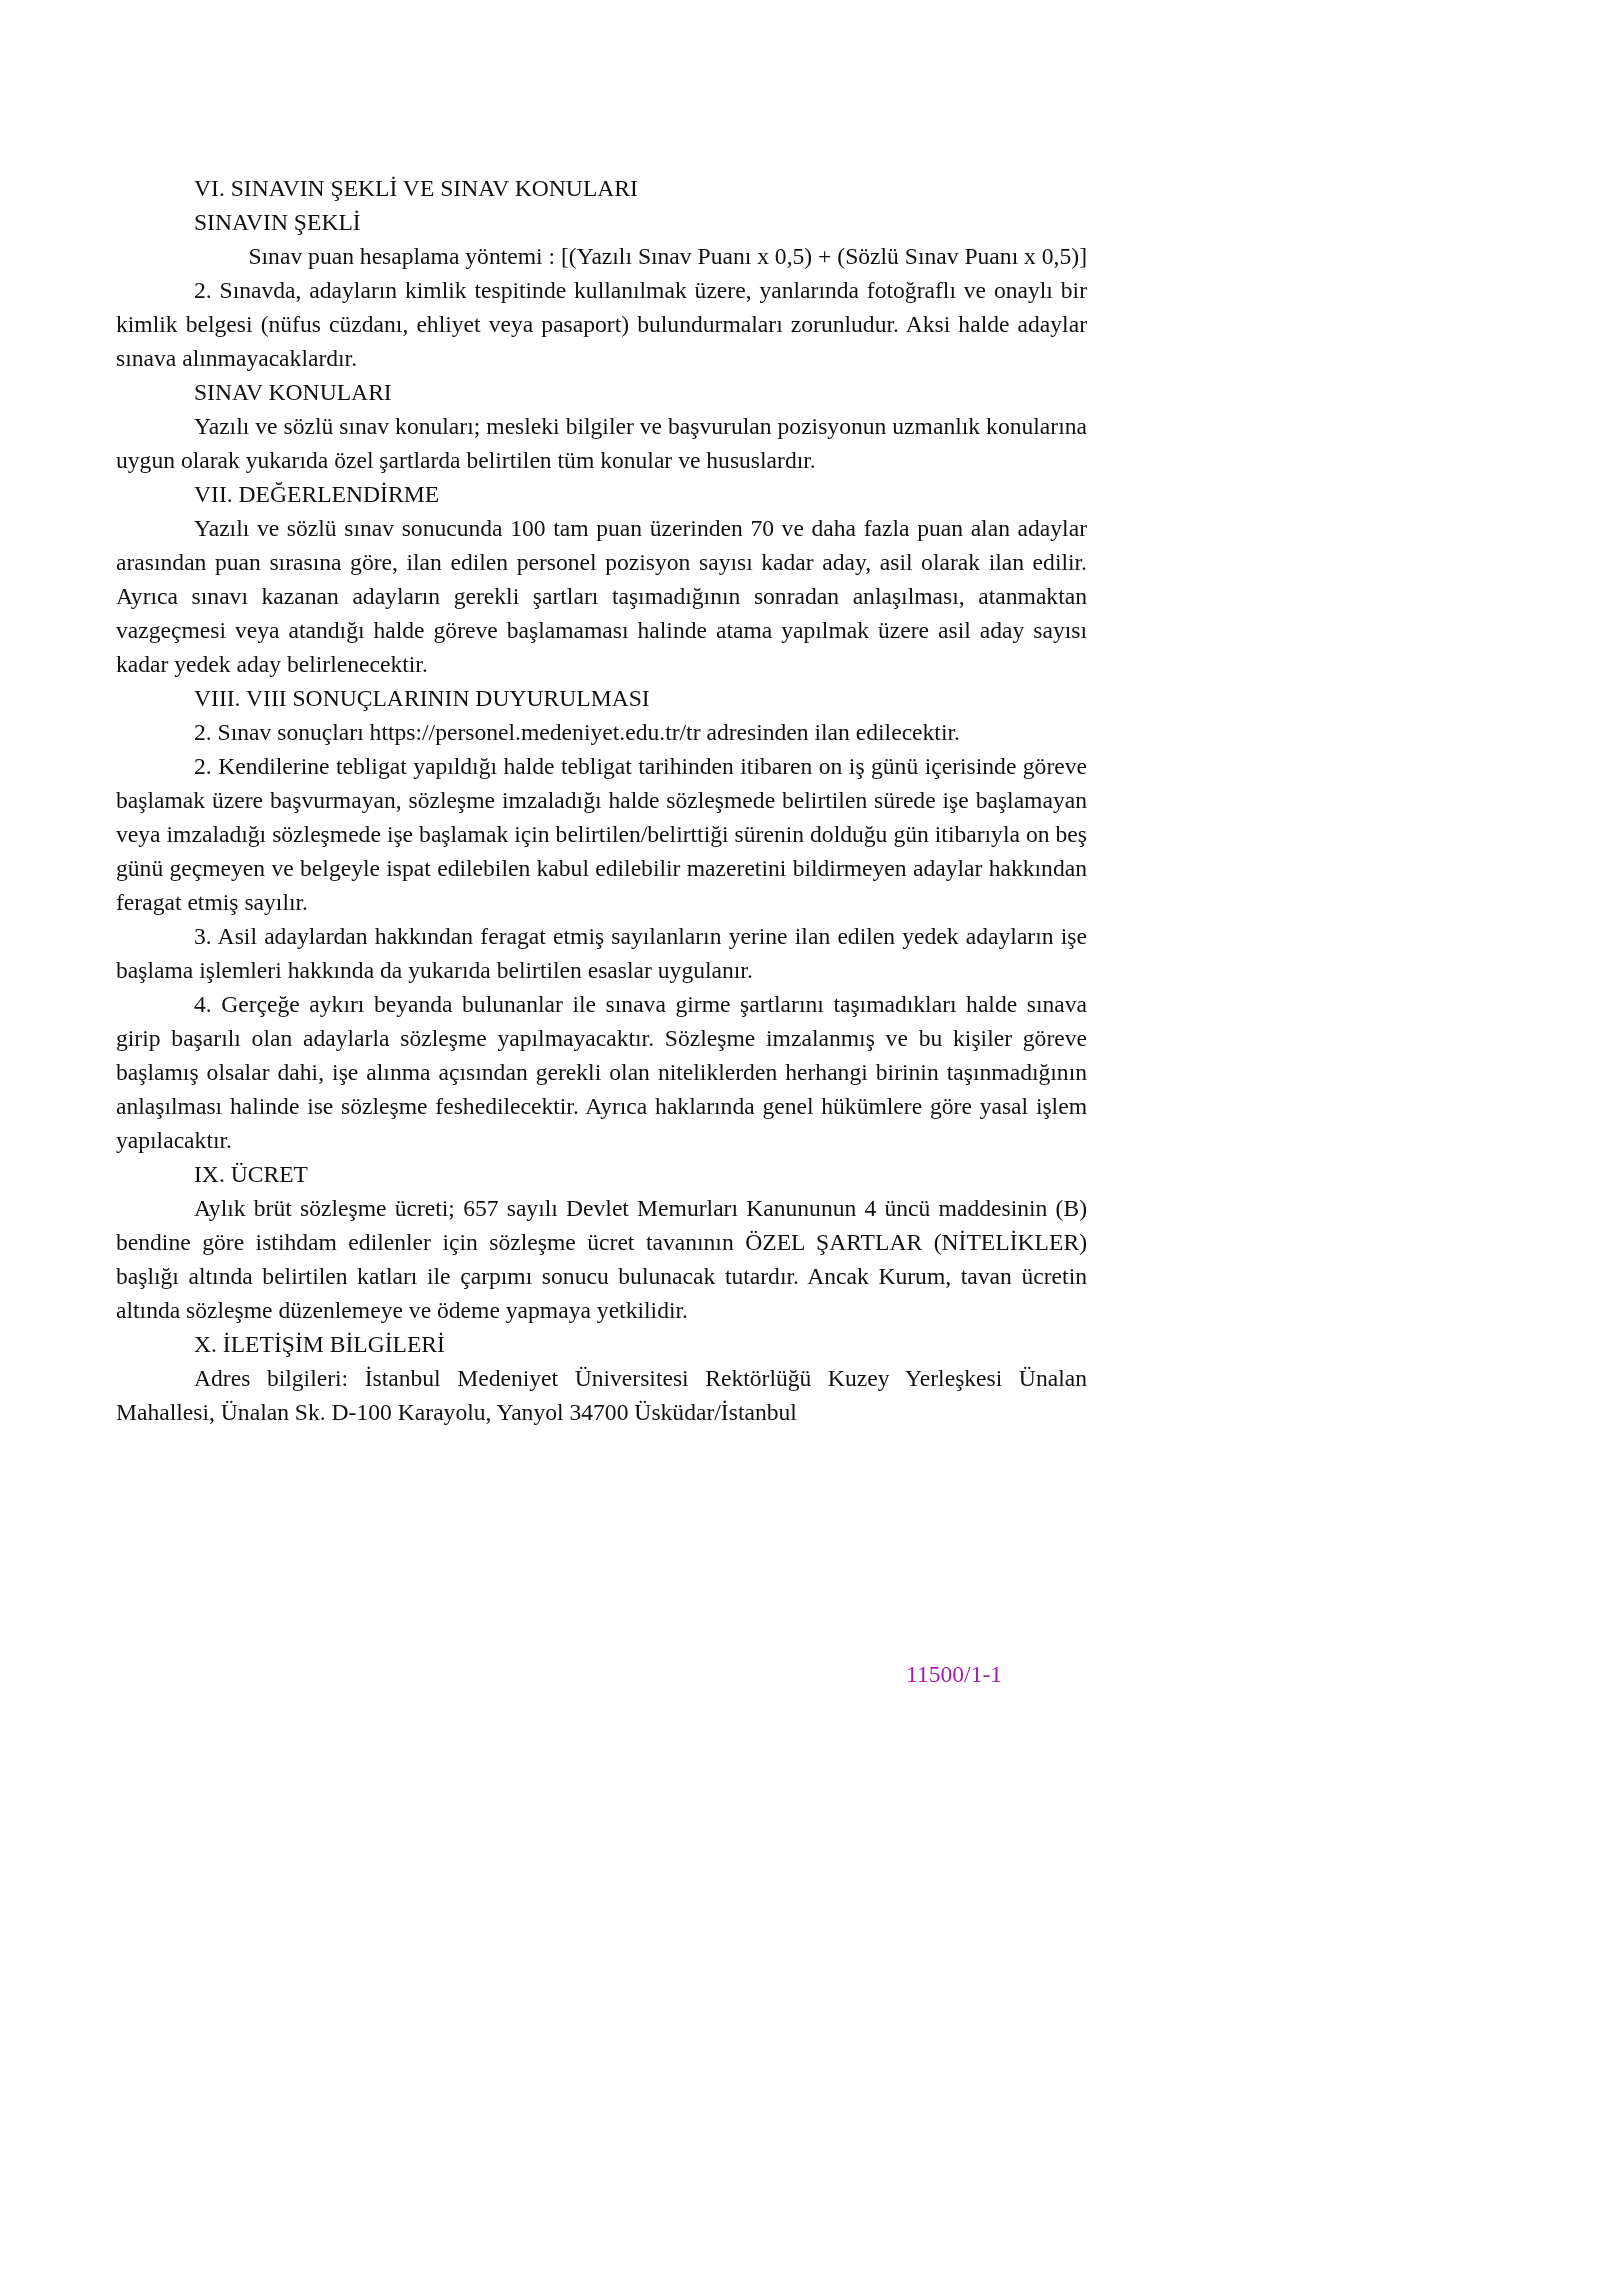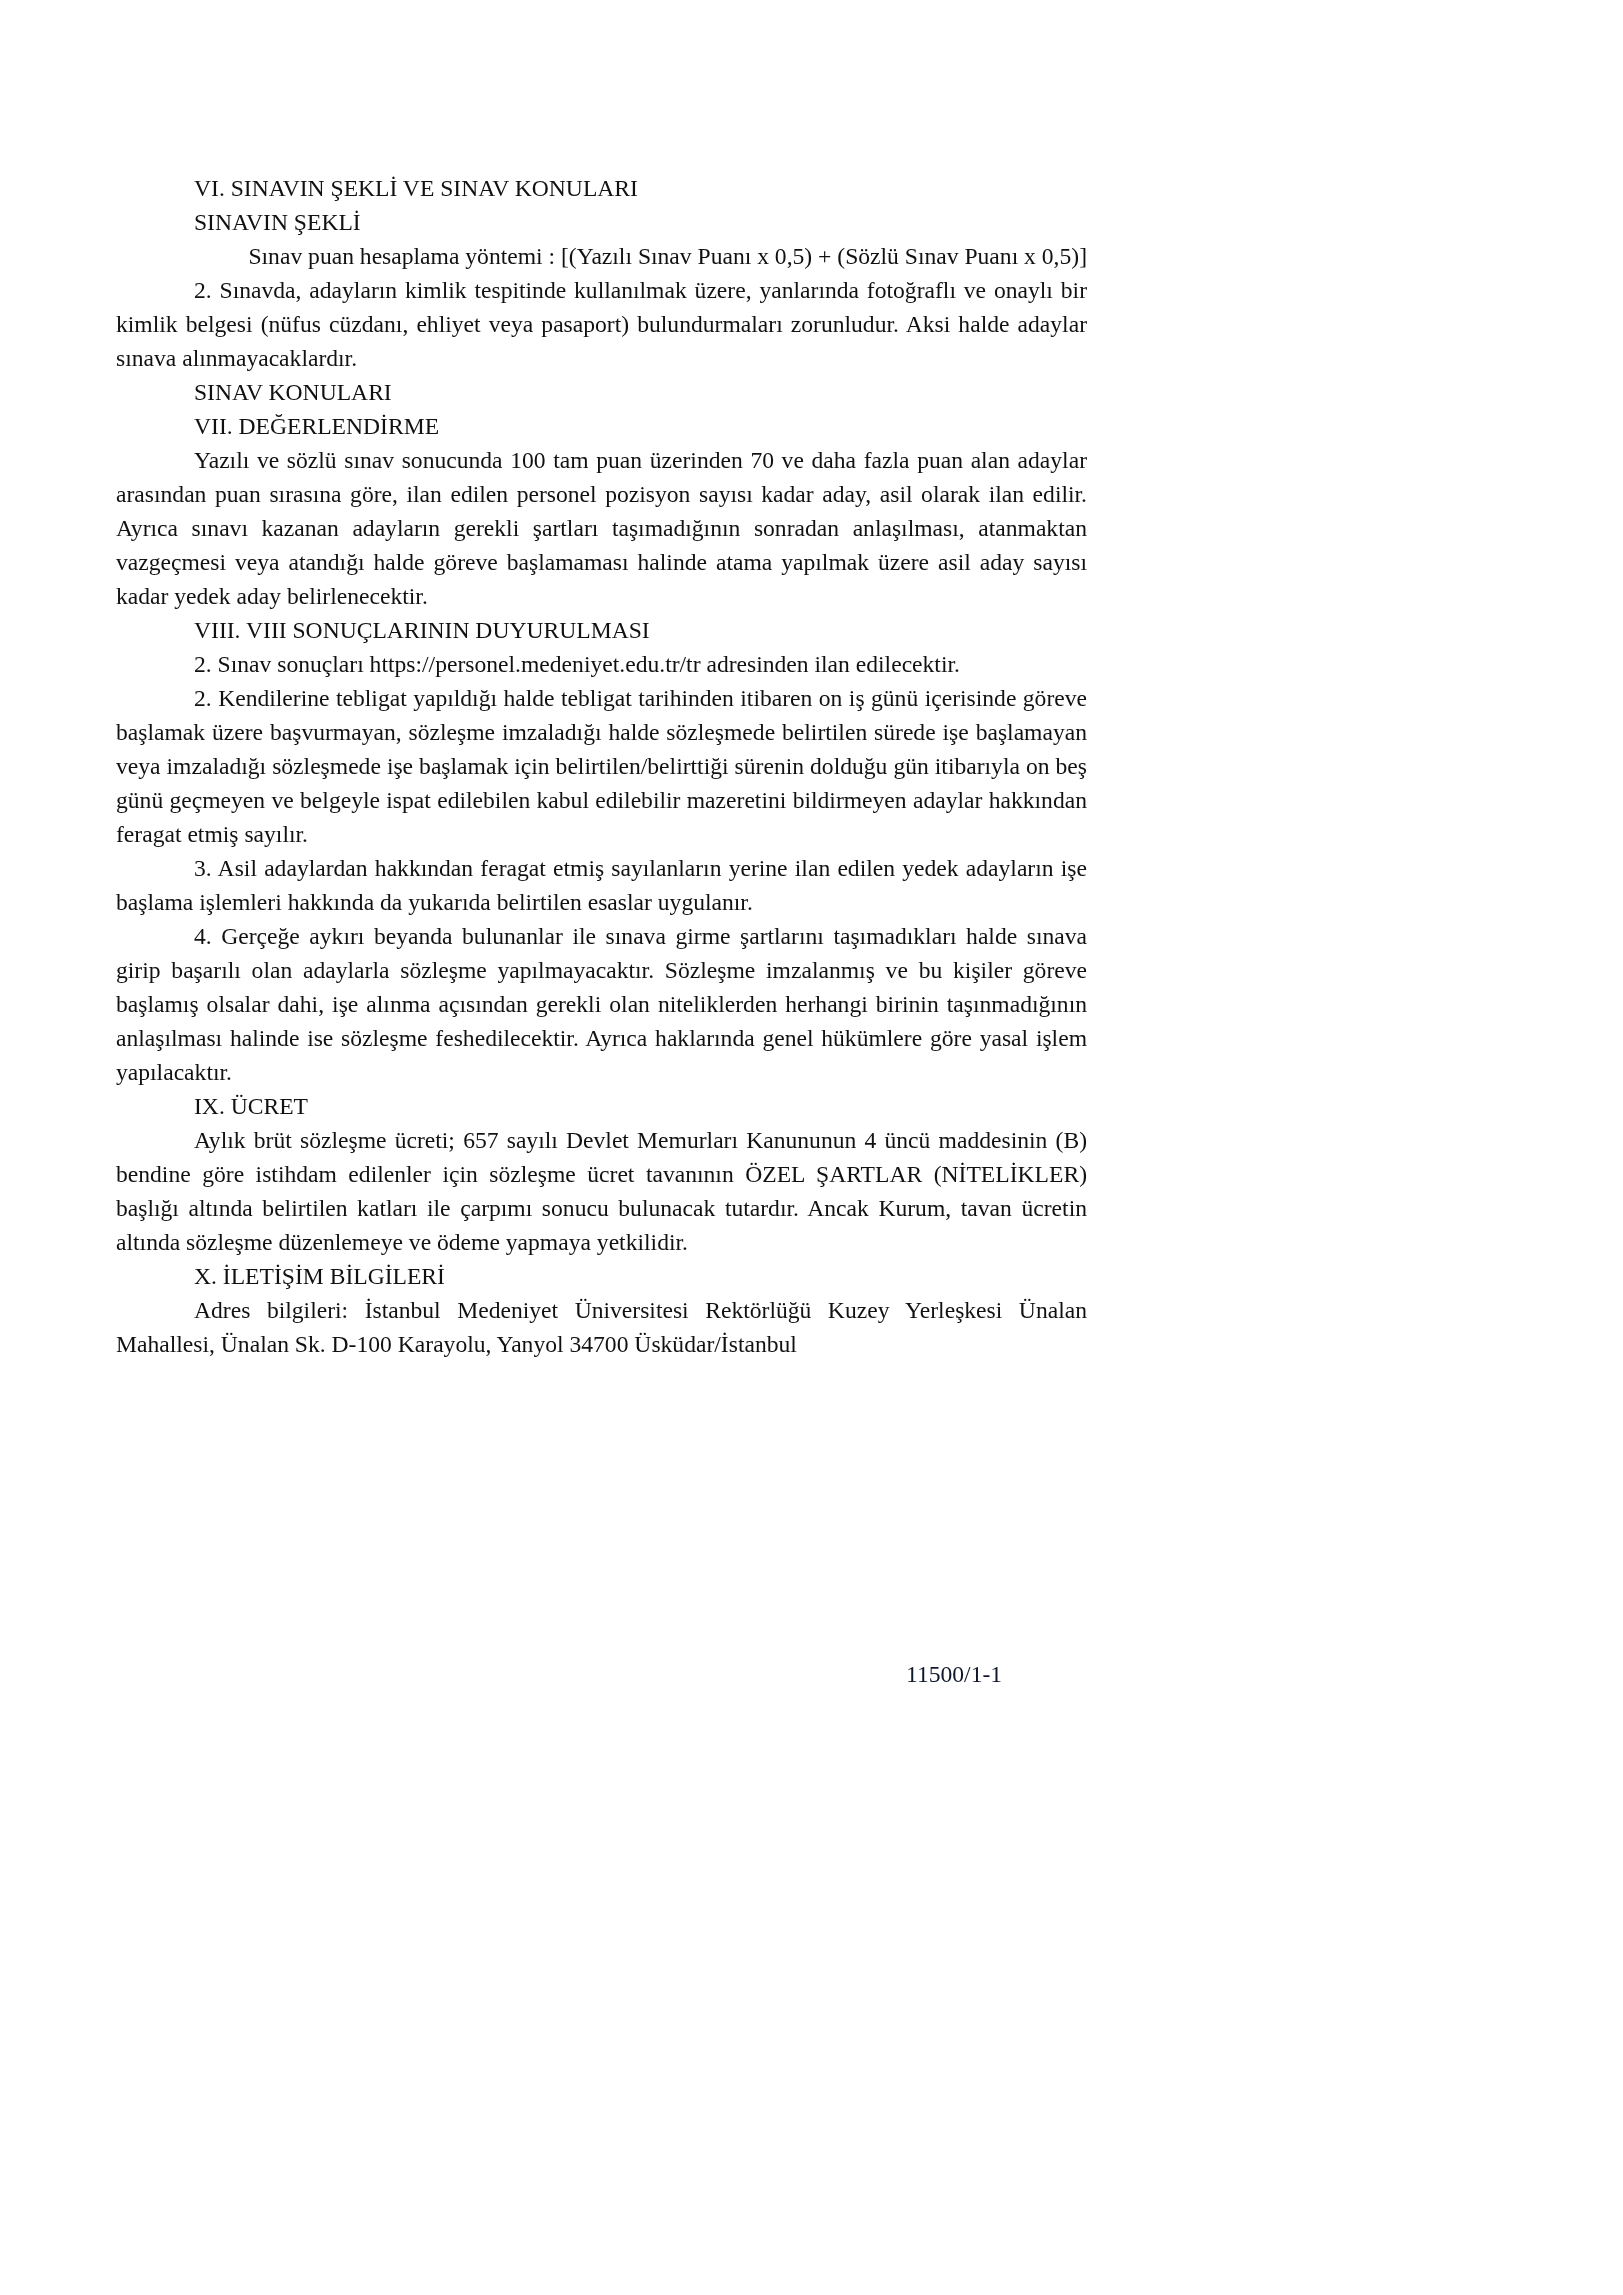--- a/index.html
+++ b/index.html
@@ -43,35 +43,36 @@
       text-align: right;
       white-space: nowrap;
     }
     .refno {
       position: absolute;
       left: 906px;
       top: 1657px;
       font-size: 23.6px;
       line-height: 34px;
       font-family: "Liberation Serif", "DejaVu Serif", serif;
-      color: #0f172a;
+      color: #a21caf;
     }
   </style>
 </head>
 <body>
 
 <div class="page">
 
   <h2 class="heading">VI. SINAVIN ŞEKLİ VE SINAV KONULARI</h2>
 
   <h3 class="heading">SINAVIN ŞEKLİ</h3>
   <p class="formula">Sınav puan hesaplama yöntemi : [(Yazılı Sınav Puanı x 0,5) + (Sözlü Sınav Puanı x 0,5)]</p>
   <p class="para">2. Sınavda, adayların kimlik tespitinde kullanılmak üzere, yanlarında fotoğraflı ve onaylı bir kimlik belgesi (nüfus cüzdanı, ehliyet veya pasaport) bulundurmaları zorunludur. Aksi halde adaylar sınava alınmayacaklardır.</p>
 
   <h3 class="heading">SINAV KONULARI</h3>
+  <p class="para">Yazılı ve sözlü sınav konuları; mesleki bilgiler ve başvurulan pozisyonun uzmanlık konularına uygun olarak yukarıda özel şartlarda belirtilen tüm konular ve hususlardır.</p>
 
   <h2 class="heading">VII. DEĞERLENDİRME</h2>
   <p class="para">Yazılı ve sözlü sınav sonucunda 100 tam puan üzerinden 70 ve daha fazla puan alan adaylar arasından puan sırasına göre, ilan edilen personel pozisyon sayısı kadar aday, asil olarak ilan edilir. Ayrıca sınavı kazanan adayların gerekli şartları taşımadığının sonradan anlaşılması, atanmaktan vazgeçmesi veya atandığı halde göreve başlamaması halinde atama yapılmak üzere asil aday sayısı kadar yedek aday belirlenecektir.</p>
 
   <h2 class="heading">VIII. VIII SONUÇLARININ DUYURULMASI</h2>
   <p class="para">2. Sınav sonuçları https://personel.medeniyet.edu.tr/tr adresinden ilan edilecektir.</p>
   <p class="para">2. Kendilerine tebligat yapıldığı halde tebligat tarihinden itibaren on iş günü içerisinde göreve başlamak üzere başvurmayan, sözleşme imzaladığı halde sözleşmede belirtilen sürede işe başlamayan veya imzaladığı sözleşmede işe başlamak için belirtilen/belirttiği sürenin dolduğu gün itibarıyla on beş günü geçmeyen ve belgeyle ispat edilebilen kabul edilebilir mazeretini bildirmeyen adaylar hakkından feragat etmiş sayılır.</p>
   <p class="para">3. Asil adaylardan hakkından feragat etmiş sayılanların yerine ilan edilen yedek adayların işe başlama işlemleri hakkında da yukarıda belirtilen esaslar uygulanır.</p>
   <p class="para">4. Gerçeğe aykırı beyanda bulunanlar ile sınava girme şartlarını taşımadıkları halde sınava girip başarılı olan adaylarla sözleşme yapılmayacaktır. Sözleşme imzalanmış ve bu kişiler göreve başlamış olsalar dahi, işe alınma açısından gerekli olan niteliklerden herhangi birinin taşınmadığının anlaşılması halinde ise sözleşme feshedilecektir. Ayrıca haklarında genel hükümlere göre yasal işlem yapılacaktır.</p>
 

